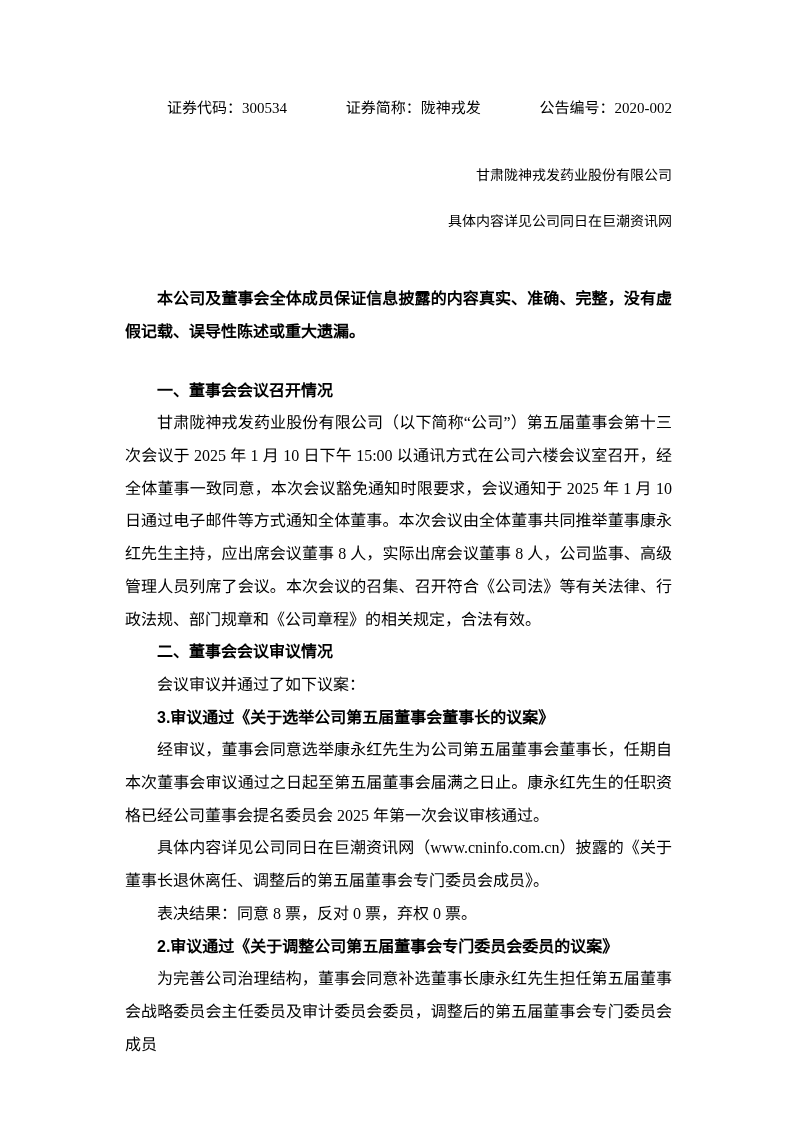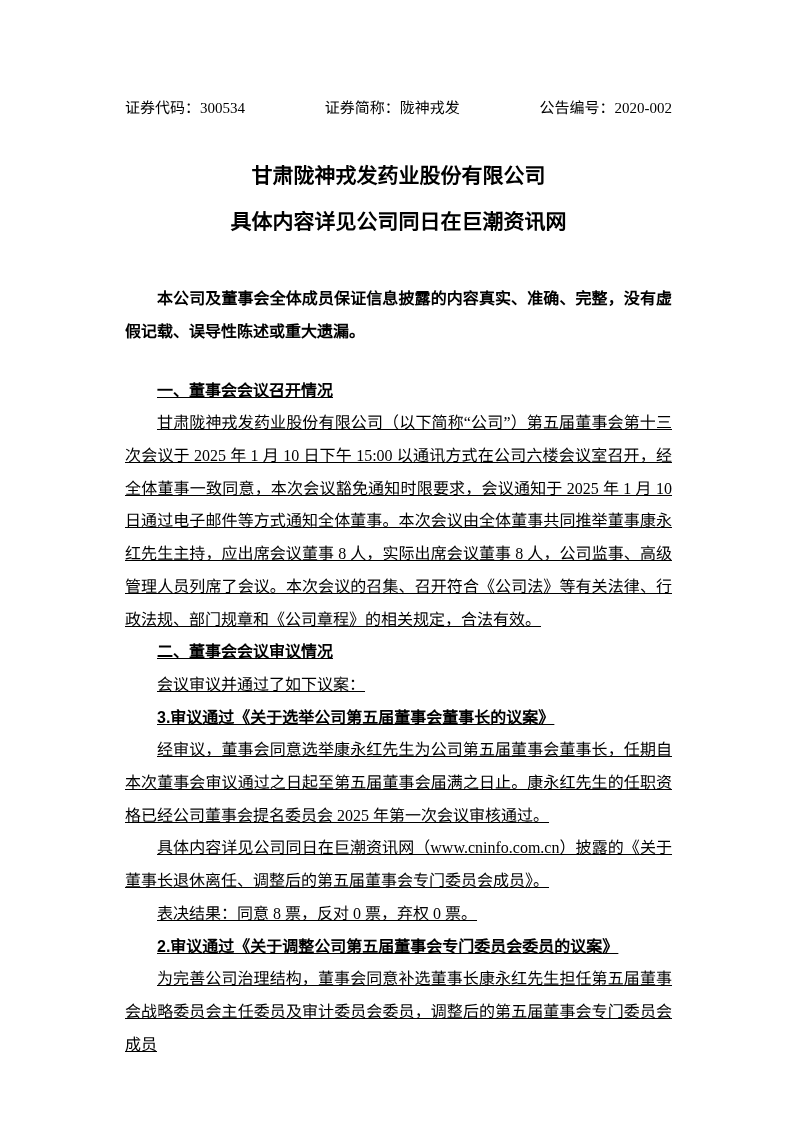--- a/index.html
+++ b/index.html
@@ -20,47 +20,47 @@
     color: #000000;
     overflow: hidden;
   }
   .doc-header {
     display: flex;
     justify-content: space-between;
     align-items: flex-end;
     font-size: 15px;
     line-height: 22px;
     white-space: nowrap;
+    margin-left: 42px;
   }
   .doc-title {
     margin-top: 34px;
-    text-align: center;
-    font-weight: bold;
-    font-size: 21px;
+    text-align: right;
+    font-weight: normal;
+    font-size: 14px;
     line-height: 46px;
     font-family: "Liberation Serif", "DejaVu Serif", serif;
   }
   .disclaimer {
     margin-top: 38px;
     font-weight: bold;
     font-size: 16px;
     line-height: 32.8px;
     text-align: justify;
     text-indent: 2em;
   }
   .body-text {
     margin-top: 26px;
   }
   .body-text p {
     margin: 0;
     font-size: 16px;
     line-height: 32.7px;
     text-align: justify;
     text-indent: 2em;
-    text-decoration: underline;
   }
   .body-text p.section-heading,
   .body-text p.item-heading {
     font-weight: bold;
     font-family: "Liberation Sans", "DejaVu Sans", sans-serif;
     text-align: left;
   }
 </style>
 </head>
 <body>

